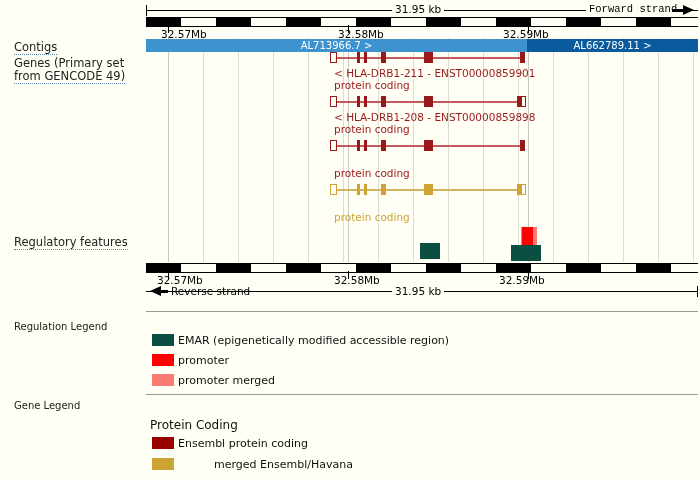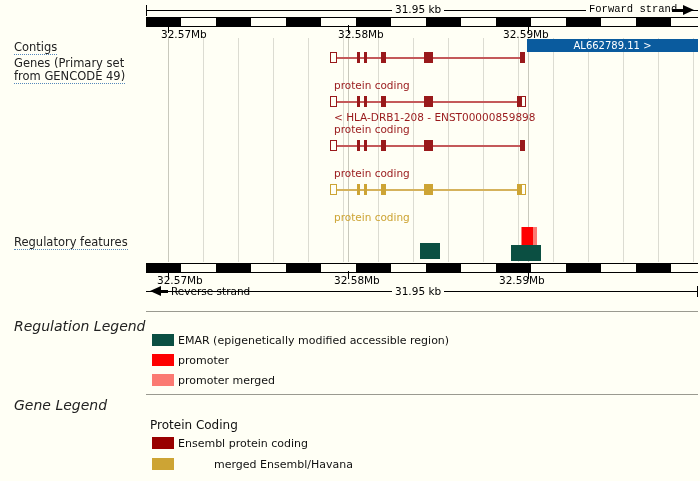--- a/index.html
+++ b/index.html
@@ -19,21 +19,21 @@
     line-height:13px;
     text-align:left;
   }
   .side-label span.ln{
     display:block;
     border-bottom:1px dotted #5588bb;
     width:max-content;
     padding-bottom:0px;
   }
   .plain-label{
-    position:absolute;font-size:14px;color:#222;line-height:13px;font-style:italic;
+    position:absolute;font-size:10px;color:#222;line-height:13px;
   }
 
   
   .track-bg{
     position:absolute;background:#fffff5;
   }
   .vgrid{
     position:absolute;width:1px;background:#dcdcd2;
   }
 
@@ -138,33 +138,37 @@
       <div class="vgrid" style="left: 553px; top: 38px; height: 224px;"></div>
       <div class="vgrid" style="left: 588px; top: 38px; height: 224px;"></div>
       <div class="vgrid" style="left: 623px; top: 38px; height: 224px;"></div>
       <div class="vgrid" style="left: 658px; top: 38px; height: 224px;"></div>
       <div class="vgrid" style="left: 693px; top: 38px; height: 224px;"></div>
       <div class="vgrid" style="left: 168px; top: 38px; height: 224px; background: rgb(201, 201, 189);"></div>
       <div class="vgrid" style="left: 348px; top: 38px; height: 224px; background: rgb(201, 201, 189);"></div>
       <div class="vgrid" style="left: 528px; top: 38px; height: 224px; background: rgb(201, 201, 189);"></div>
     </div>
 
+  <div class="contig" style="left:146px;top:39px;width:381px;background:#3d93d0;">
+    <span>AL713966.7 &gt;</span>
+  </div>
   <div class="contig" style="left:527px;top:39px;width:171px;background:#0a5b9e;">
     <span>AL662789.11 &gt;</span>
   </div>
 
   <div id="transcripts">
       <div class="tx-row" style="left: 0px; top: 0px; position: absolute; width: 700px; height: 40px;">
         <div class="tx-line" style="left: 330px; top: 57px; width: 195px; background: rgb(196, 89, 90); height: 1.5px;"></div>
         <div class="exon-open" style="left: 330px; top: 52px; width: 7px; height: 11px; border: 1.5px solid rgb(153, 25, 27);"></div>
         <div class="exon" style="left: 357px; top: 52px; width: 3px; height: 11px; background: rgb(153, 25, 27);"></div>
         <div class="exon" style="left: 364px; top: 52px; width: 3px; height: 11px; background: rgb(153, 25, 27);"></div>
         <div class="exon" style="left: 381px; top: 52px; width: 5px; height: 11px; background: rgb(153, 25, 27);"></div>
         <div class="exon" style="left: 424px; top: 52px; width: 9px; height: 11px; background: rgb(153, 25, 27);"></div>
         <div class="exon" style="left: 520px; top: 52px; width: 5px; height: 11px; background: rgb(153, 25, 27);"></div>
+        <div class="tx-label" style="left: 334px; top: 67px; color: rgb(153, 25, 27);">&lt; HLA-DRB1-211 - ENST00000859901</div>
         <div class="tx-label" style="left: 334px; top: 79px; color: rgb(153, 25, 27);">protein coding</div>
       </div>
       <div class="tx-row" style="left: 0px; top: 0px; position: absolute; width: 700px; height: 40px;">
         <div class="tx-line" style="left: 330px; top: 101px; width: 195px; background: rgb(196, 89, 90); height: 1.5px;"></div>
         <div class="exon-open" style="left: 330px; top: 96px; width: 7px; height: 11px; border: 1.5px solid rgb(153, 25, 27);"></div>
         <div class="exon-open" style="left: 521px; top: 96px; width: 5px; height: 11px; border: 1.5px solid rgb(153, 25, 27);"></div>
         <div class="exon" style="left: 357px; top: 96px; width: 3px; height: 11px; background: rgb(153, 25, 27);"></div>
         <div class="exon" style="left: 364px; top: 96px; width: 3px; height: 11px; background: rgb(153, 25, 27);"></div>
         <div class="exon" style="left: 381px; top: 96px; width: 5px; height: 11px; background: rgb(153, 25, 27);"></div>
         <div class="exon" style="left: 424px; top: 96px; width: 9px; height: 11px; background: rgb(153, 25, 27);"></div>

